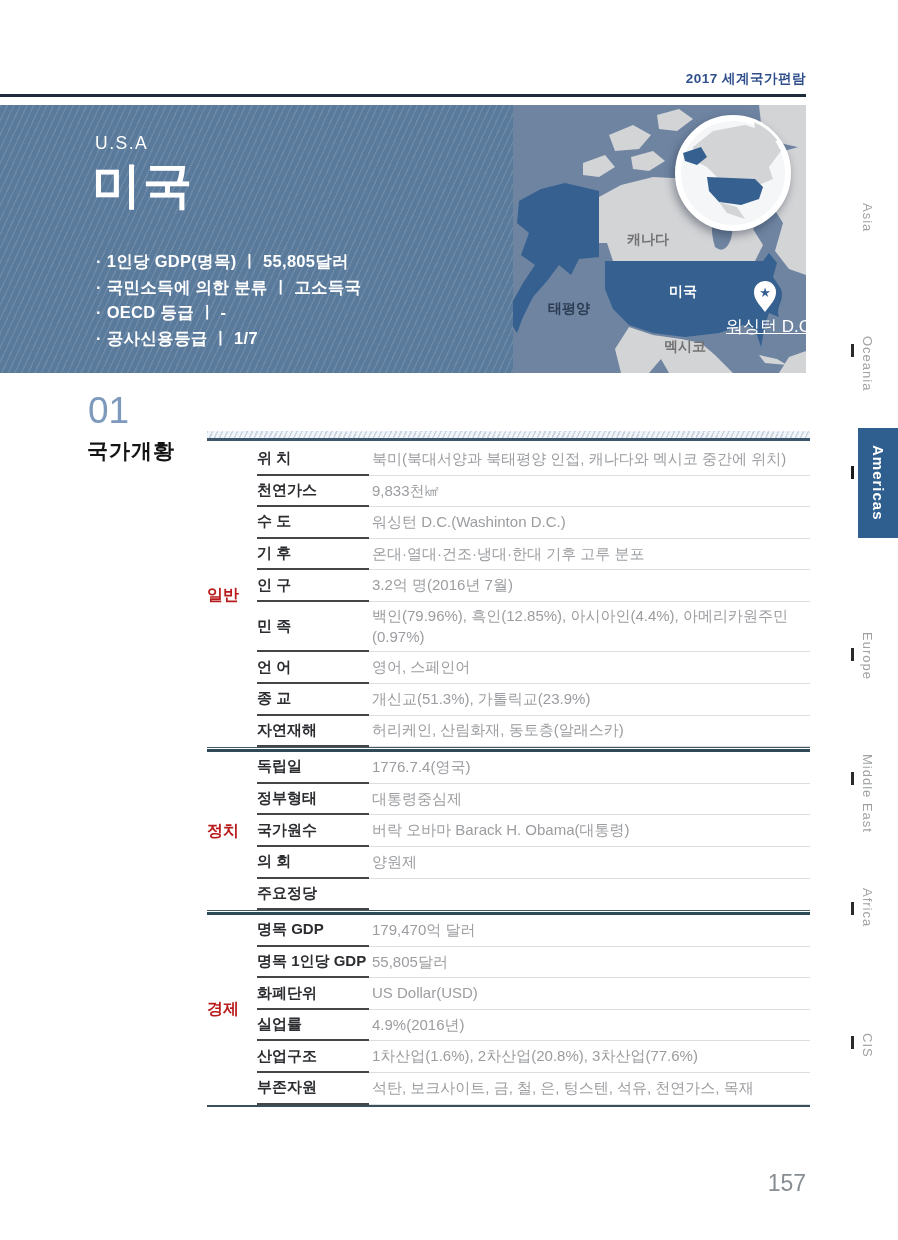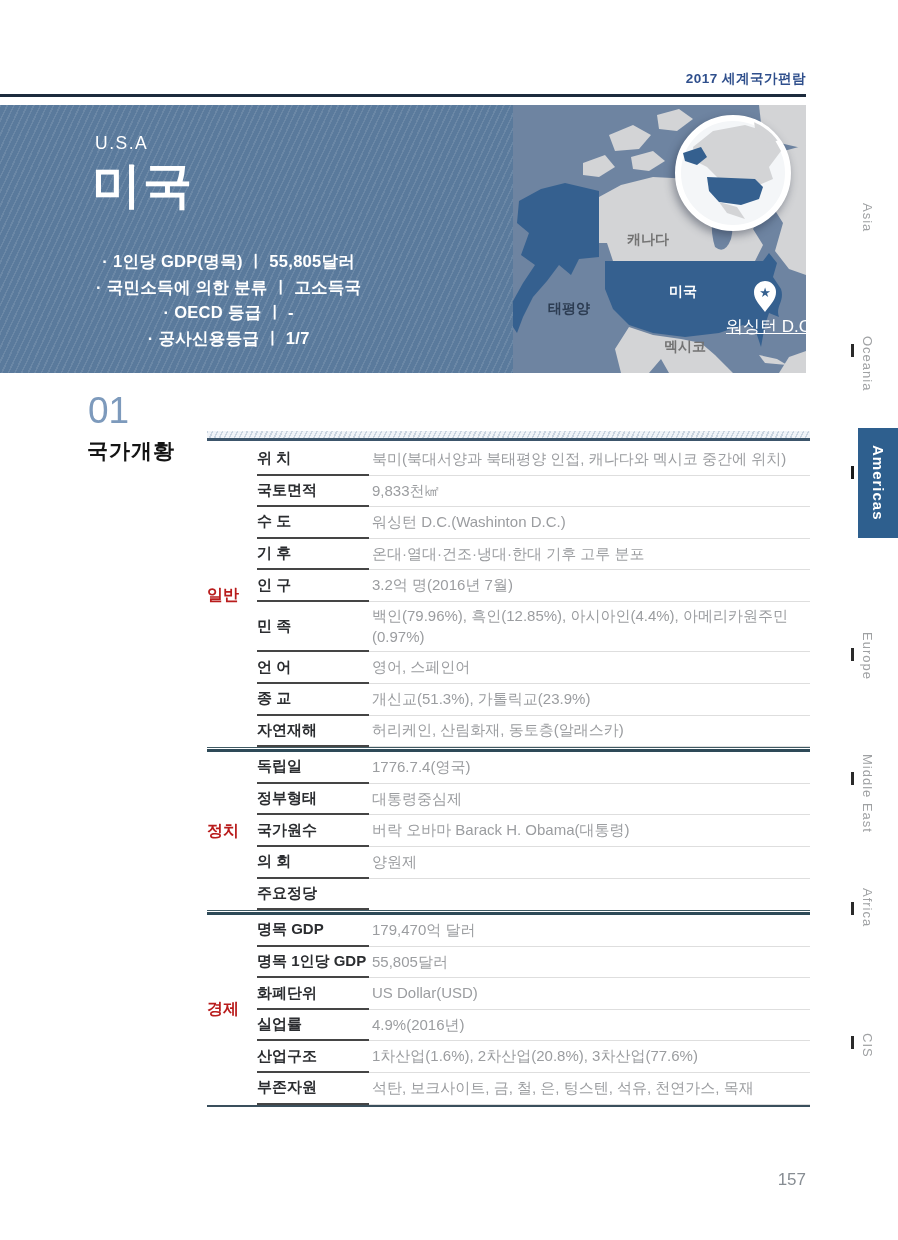--- a/index.html
+++ b/index.html
@@ -7,21 +7,21 @@
   body {
     width:898px; height:1240px; position:relative; overflow:hidden;
     font-family:"Liberation Sans","DejaVu Sans",sans-serif;
   }
   
   .edition { position:absolute; top:70px; left:0; width:806px; text-align:right;
     font-size:13.5px; font-weight:bold; color:#2f4f8c; letter-spacing:0.5px;padding-left:12px; }
   .top-rule { position:absolute; top:94px; left:0; width:806px; height:3px; background:#1d2b3d; }
 
   
-  .hero { position:absolute; top:105px; left:0; width:806px; height:268px; display:flex;text-align:center; }
+  .hero { position:absolute; top:105px; left:0; width:806px; height:268px; display:flex; }
   .hero-left { width:513px; height:268px; position:relative; background:#5a7a9c;
     background-image:repeating-linear-gradient(115deg, rgba(255,255,255,0.10) 0 1.5px, rgba(255,255,255,0) 1.5px 6px); }
   .eyebrow { position:absolute; left:95px; top:28px; color:#ffffff; font-size:17.5px; letter-spacing:1.5px; }
   .hero-title { position:absolute; left:92px; top:48px; color:#ffffff; font-size:49px; font-weight:bold; letter-spacing:2px; }
   .stats { position:absolute; left:96px; top:144px; list-style:none; }
   .stats li { color:#ffffff; font-size:16.5px; font-weight:bold; line-height:25.5px; letter-spacing:0.3px; }
 
   .hero-map { width:293px; height:268px; position:relative; overflow:hidden; }
   .hero-map svg { position:absolute; left:0; top:0; }
   .inset { filter:drop-shadow(-2px 4px 5px rgba(30,40,60,0.45)); }
@@ -57,21 +57,21 @@
   .grows { flex:1; }
   .row { display:flex; align-items:stretch; min-height:31.6px; }
   .rlabel { width:112px; flex:none; display:flex; align-items:center; font-size:15px;
     font-weight:bold; color:#2b2d30; border-bottom:2px solid #454545; white-space:nowrap; }
   .rvalue { flex:1; display:flex; align-items:center; font-size:15px; color:#9b9da0;
     border-bottom:1px solid #dedede; padding:4px 0 4px 3px; line-height:1.38; }
   .sep { height:5px; border-top:1.5px solid #3f5a64; border-bottom:3px solid #2e4a58; }
   .tend { border-top:2px solid #3a4f5c; }
 
   .pageno { position:absolute; left:0; top:1170px; width:806px; text-align:right;
-    font-size:17px; color:#878d93; }
+    font-size:23px; color:#878d93; }
 </style>
 </head>
 <body>
 
 <div class="edition">2017 세계국가편람</div>
 <div class="top-rule"></div>
 
 <div class="hero">
   <div class="hero-left">
     <div class="eyebrow">U.S.A</div>
@@ -155,21 +155,21 @@
 
 <div class="otable" id="overview-table">
     <div class="group">
       <div class="gname">일반</div>
       <div class="grows">
         <div class="row">
           <div class="rlabel">위 치</div>
           <div class="rvalue">북미(북대서양과 북태평양 인접, 캐나다와 멕시코 중간에 위치)</div>
         </div>
         <div class="row">
-          <div class="rlabel">국토면적</div>
+          <div class="rlabel">천연가스</div>
           <div class="rvalue">9,833천㎢</div>
         </div>
         <div class="row">
           <div class="rlabel">수 도</div>
           <div class="rvalue">워싱턴 D.C.(Washinton D.C.)</div>
         </div>
         <div class="row">
           <div class="rlabel">기 후</div>
           <div class="rvalue">온대·열대·건조·냉대·한대 기후 고루 분포</div>
         </div>

